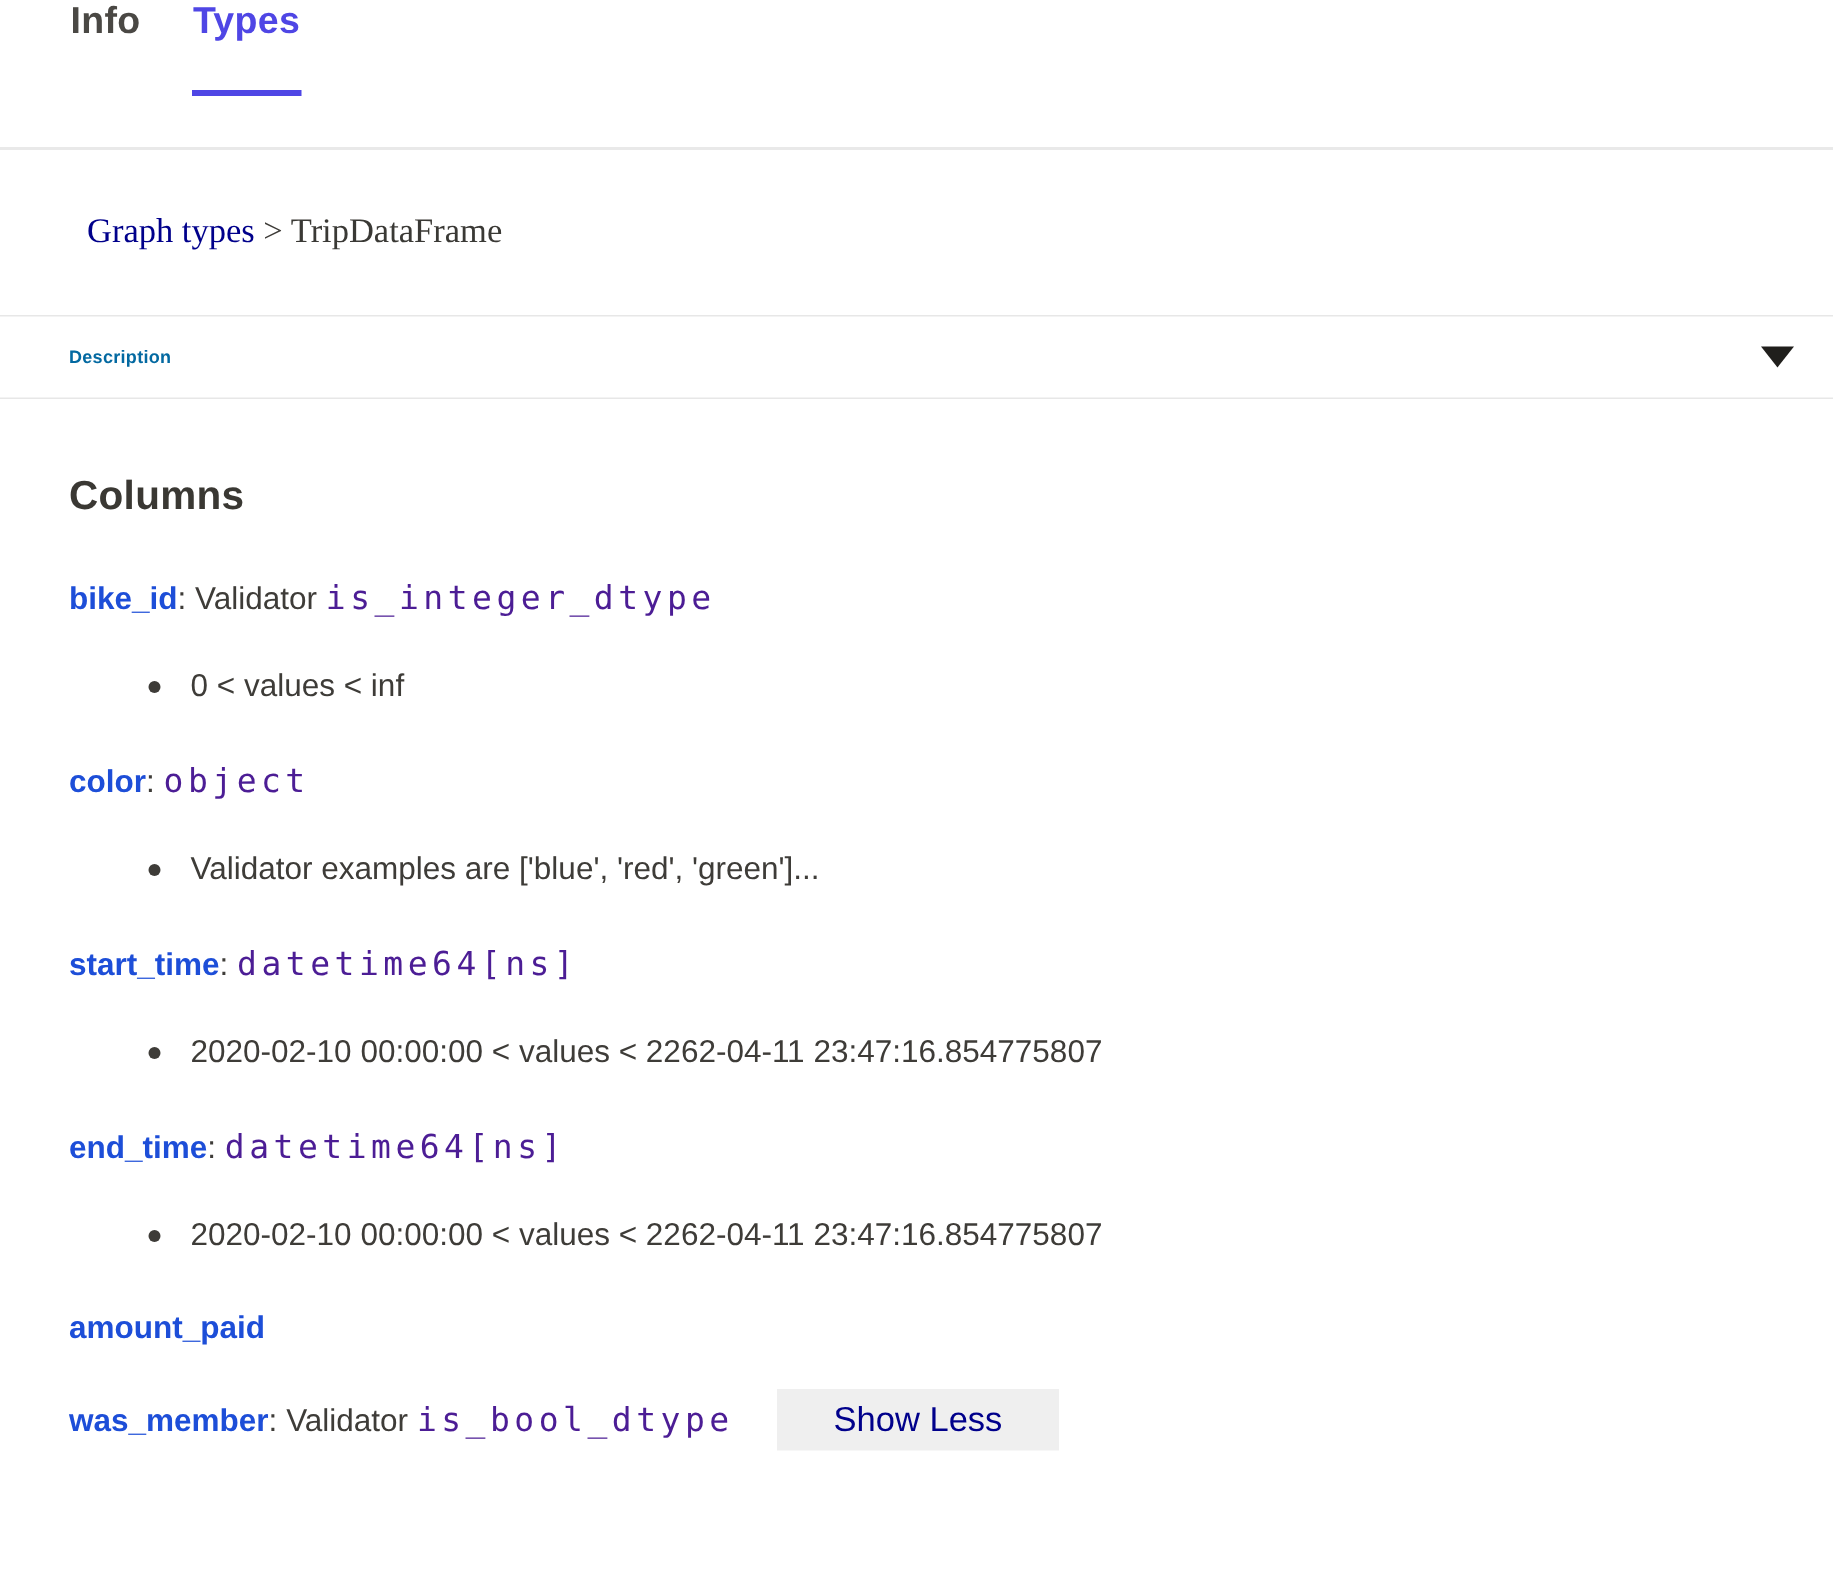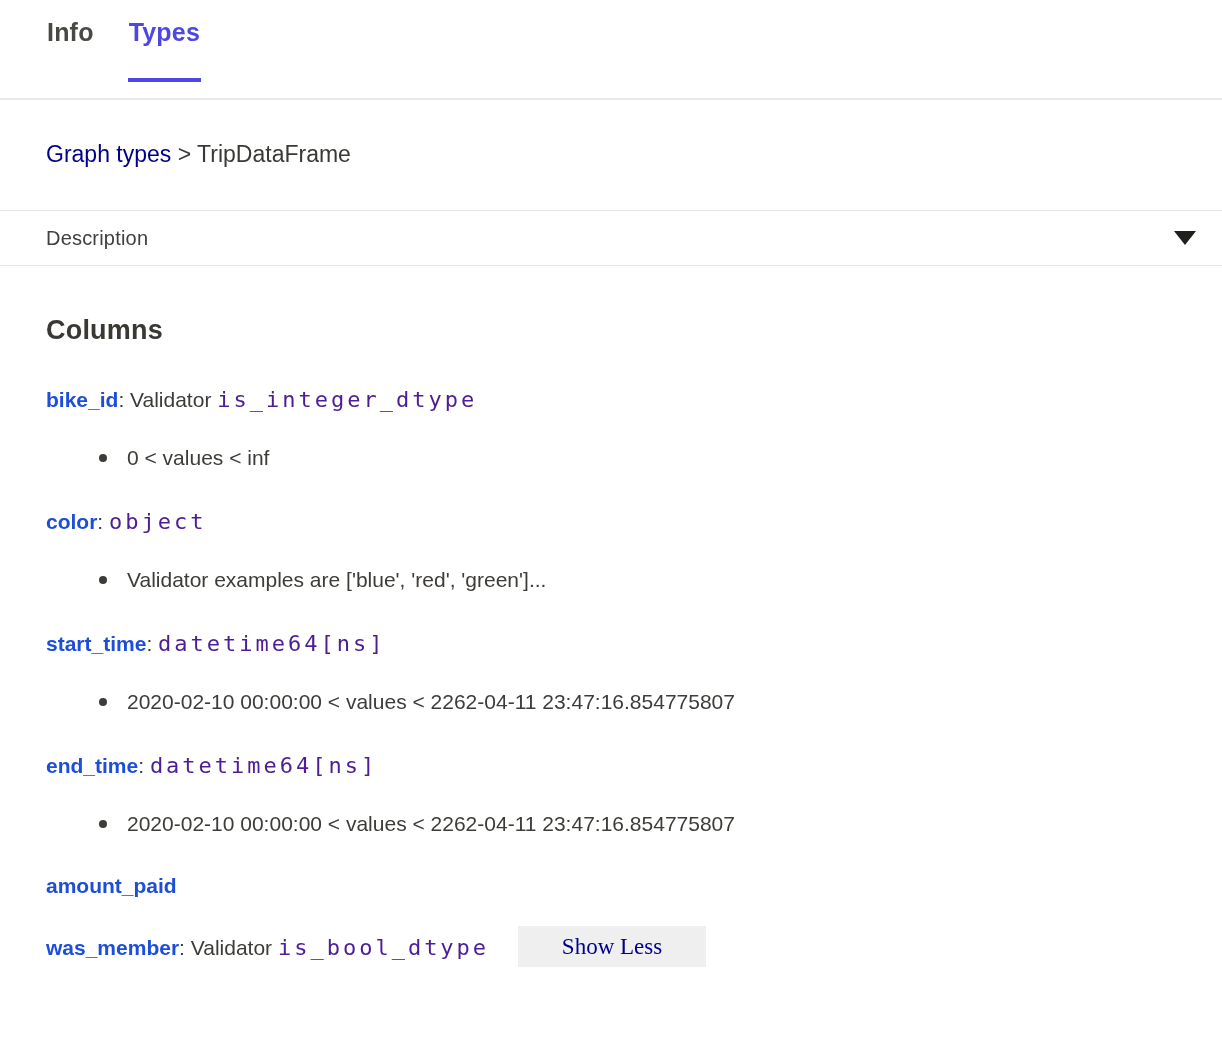--- a/index.html
+++ b/index.html
@@ -12,21 +12,21 @@
     position: relative;
   }
 
   
   .tabbar {
     display: flex;
     gap: 33px;
     padding: 0 46px;
     border-bottom: 2px solid #e9e9e9;
     height: 100px;
-    align-items: center;
+    align-items: flex-start;
   }
   .tab {
     font-size: 25px;
     font-weight: 600;
     color: #4a4844;
     padding: 0 1px 33px;
     position: relative;
     cursor: pointer;
     letter-spacing: 0.2px;
   }
@@ -35,25 +35,26 @@
     content: "";
     position: absolute;
     left: 0; right: 0;
     bottom: -2px;
     height: 4px;
     background: #4f46e5;
   }
 
   
   .breadcrumb {
-    font-family: Liberation Sans, sans-serif;
+    font-family: Liberation Serif, serif;
     font-size: 23px;
     padding: 41px 46px 0;
     height: 110px;
     white-space: nowrap;
+    margin-left: 12px;
   }
   .breadcrumb a {
     color: #00008b;
     text-decoration: none;
     cursor: pointer;
   }
   .crumb-sep { color: #3e3c38; }
   .crumb-current { color: #3a3935; }
 
   
@@ -61,23 +62,23 @@
     height: 56px;
     border-top: 1px solid #e7e7e7;
     border-bottom: 1px solid #e7e7e7;
     display: flex;
     align-items: center;
     justify-content: space-between;
     padding: 0 26px 0 46px;
     cursor: pointer;
   }
   .desc-title {
-    font-size: 20px;
-    font-weight: 400;
-    color: #404040;
+    font-size: 12px;
+    font-weight: 700;
+    color: #0369a1;
     letter-spacing: 0.2px;
   }
   .caret-down {
     width: 0; height: 0;
     border-left: 11px solid transparent;
     border-right: 11px solid transparent;
     border-top: 14px solid #201f1c;
   }
 
   
@@ -132,21 +133,21 @@
   
   .show-less {
     position: absolute;
     left: 472px;
     top: -8px;
     width: 188px;
     height: 41px;
     background: #efefef;
     border: none;
     color: #00008b;
-    font-family: Liberation Serif, serif;
+    font-family: Liberation Sans, sans-serif;
     font-size: 23px;
     cursor: pointer;
     z-index: 2;
     text-align: center;
   }
 </style>
 </head>
 <body>
 
 <div class="tabbar">

